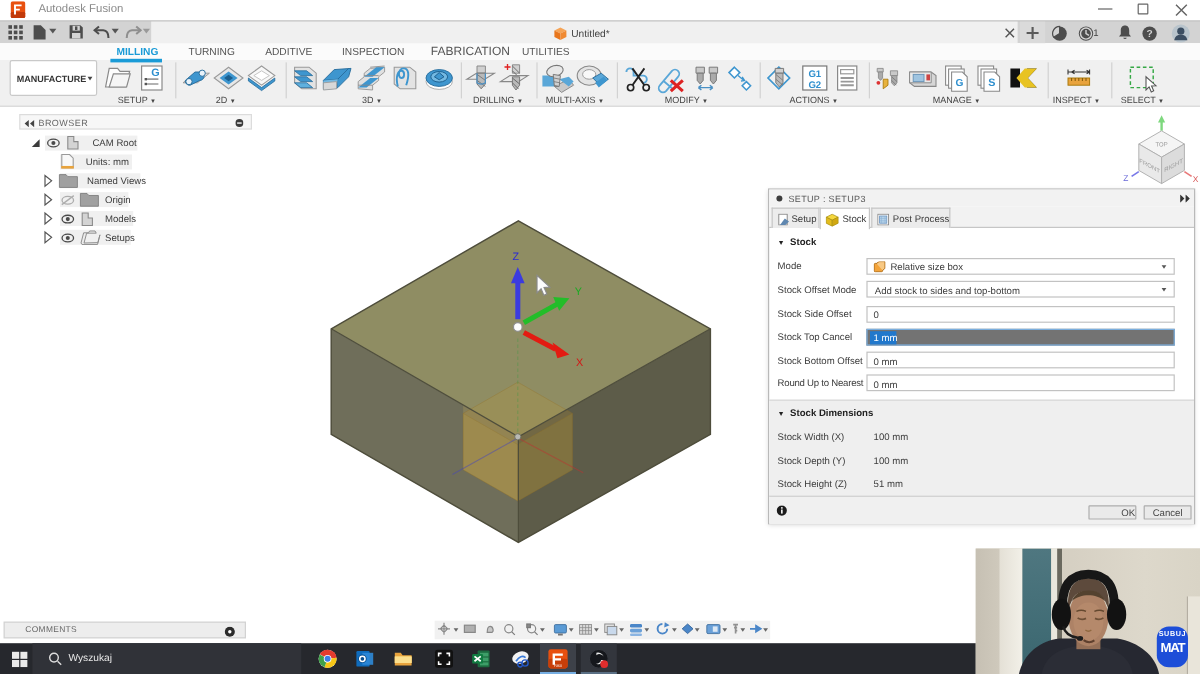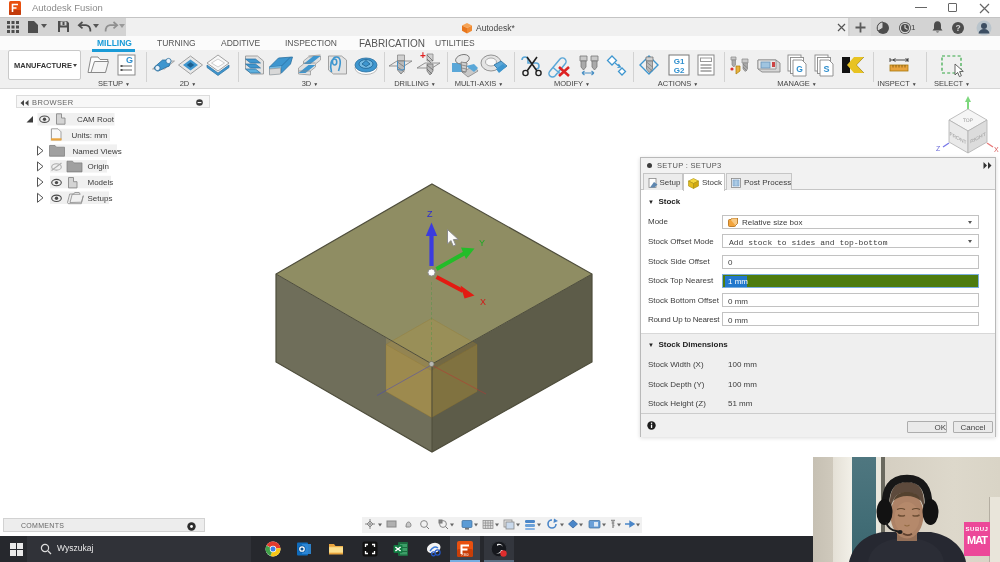--- a/index.html
+++ b/index.html
@@ -61,21 +61,21 @@
       <path d="M13 4.2 L6 4.2 Q1.6 4.6 1.6 10.6" stroke="#8f8f8f" stroke-width="1.7" fill="none"></path>
     </svg>
     <div class="abs" style="left:119px;top:6px;border-left:3px solid transparent;border-right:3px solid transparent;border-top:4px solid #999;"></div>
 
     <div class="abs" style="left:126px;top:0;width:722px;height:19px;background:#f0f0f0;"></div>
     <svg class="abs" style="left:461px;top:3.5px;" width="12" height="12" viewBox="0 0 12 12">
       <path d="M6 1 L11 3.5 L6 6 L1 3.5 Z" fill="#f6a456"></path>
       <path d="M1 3.5 L6 6 L6 11.4 L1 8.8 Z" fill="#e8761c"></path>
       <path d="M11 3.5 L6 6 L6 11.4 L11 8.8 Z" fill="#f08a32"></path>
     </svg>
-    <div class="abs" style="left:476px;top:5px;font-size:8.5px;color:#444;">Autodesk*</div>
+    <div class="abs" style="left:476px;top:5px;font-size:8.5px;color:#444;">Untitled*</div>
     <svg class="abs" style="left:837px;top:5px;" width="9" height="9" viewBox="0 0 9 9">
       <path d="M1 1 L8 8 M8 1 L1 8" stroke="#555" stroke-width="1.2"></path>
     </svg>
 
     <div class="abs" style="left:850px;top:0;width:21px;height:19px;background:#dadada;"></div>
     <svg class="abs" style="left:854px;top:3px;" width="13" height="13" viewBox="0 0 13 13">
       <path d="M6.5 1.5 L6.5 11.5 M1.5 6.5 L11.5 6.5" stroke="#5a5a5a" stroke-width="1.8"></path>
     </svg>
 
     <svg class="abs" style="left:876px;top:2.5px;" width="14" height="14" viewBox="0 0 14 14">
@@ -483,29 +483,29 @@
       <div class="abs" style="left:81px;top:56.5px;width:257px;height:14px;background:#fff;border:1px solid #c2c2c2;">
         <svg class="abs" style="left:5px;top:2.5px;" width="10" height="9" viewBox="0 0 10 9">
           <rect x="0.5" y="1.5" width="7" height="7" rx="1" fill="#f3a43b" stroke="#b06a10" stroke-width="0.8"></rect>
           <path d="M2.5 1.5 L4.5 0 L9.5 0 L9.5 5.5 L7.5 7.5" fill="#f8c984" stroke="#b06a10" stroke-width="0.8"></path>
         </svg>
         <div class="abs" style="left:19px;top:2.5px;">Relative size box</div>
         <div class="abs" style="right:6px;top:5px;border-left:2.6px solid transparent;border-right:2.6px solid transparent;border-top:3.6px solid #555;"></div>
       </div>
       <div class="abs" style="left:7px;top:79px;">Stock Offset Mode</div>
       <div class="abs" style="left:81px;top:76px;width:257px;height:14px;background:#fff;border:1px solid #c2c2c2;">
-        <div class="abs" style="left:6px;top:2.5px;font-family:Liberation Mono, monospace;">Add stock to sides and top-bottom</div>
+        <div class="abs" style="left:6px;top:2.5px;">Add stock to sides and top-bottom</div>
         <div class="abs" style="right:6px;top:5px;border-left:2.6px solid transparent;border-right:2.6px solid transparent;border-top:3.6px solid #555;"></div>
       </div>
       <div class="abs" style="left:7px;top:99px;">Stock Side Offset</div>
       <div class="abs" style="left:81px;top:96.5px;width:257px;height:14px;background:#fff;border:1px solid #c2c2c2;">
         <div class="abs" style="left:5px;top:2.5px;">0</div>
       </div>
-      <div class="abs" style="left:7px;top:118px;">Stock Top Nearest</div>
-      <div class="abs" style="left:81px;top:115.5px;width:257px;height:14px;background:#4d7c0f;border:1px solid #7aaede;">
+      <div class="abs" style="left:7px;top:118px;">Stock Top Cancel</div>
+      <div class="abs" style="left:81px;top:115.5px;width:257px;height:14px;background:#737373;border:1px solid #7aaede;">
         <div class="abs" style="left:2px;top:1.5px;width:22px;height:11px;background:#2178cc;"></div>
         <div class="abs" style="left:5px;top:2.5px;color:#fff;">1 mm</div>
       </div>
       <div class="abs" style="left:7px;top:138px;">Stock Bottom Offset</div>
       <div class="abs" style="left:81px;top:135px;width:257px;height:14px;background:#fff;border:1px solid #c2c2c2;">
         <div class="abs" style="left:5px;top:2.5px;">0 mm</div>
       </div>
       <div class="abs" style="left:7px;top:157px;letter-spacing:-0.2px;">Round Up to Nearest</div>
       <div class="abs" style="left:81px;top:154px;width:257px;height:14px;background:#fff;border:1px solid #c2c2c2;">
         <div class="abs" style="left:5px;top:2.5px;">0 mm</div>
@@ -690,19 +690,19 @@
       <path d="M85,58 q3.5,2 7,0.3 M99.5,58.3 q3.5,1.7 7,-0.3" stroke="#6d4f36" stroke-width="1.5" fill="none"></path>
       <path d="M90,76.5 q4.5,3.2 9,0.2" stroke="#5f402e" stroke-width="1.7" fill="none"></path>
       <path d="M91.5,68 q2.5,2 5,0" stroke="#8f683f" stroke-width="1.1" fill="none"></path>
 
       <path d="M73,56 C70,30 80,21.5 94,21.5 C108,21.5 118,30 115,56" fill="none" stroke="#171717" stroke-width="7.5"></path>
       <ellipse cx="71.5" cy="55" rx="8" ry="13" fill="#121212"></ellipse>
       <ellipse cx="117.5" cy="55" rx="8" ry="13" fill="#121212"></ellipse>
       <path d="M73,65 q2,8 12,9.5" stroke="#1d1d1d" stroke-width="2" fill="none"></path>
       <ellipse cx="87" cy="75" rx="2.6" ry="1.9" fill="#1d1d1d"></ellipse>
     </svg>
-    <div class="abs" style="left:151px;top:65px;width:26px;height:34px;background:#ec4899;border-radius:0;">
+    <div class="abs" style="left:151px;top:65px;width:26px;height:34px;background:#1d4ed8;border-radius:10px;">
       <div class="abs" style="left:0;top:4px;width:26px;text-align:center;font-size:6px;font-weight:bold;color:#fff;letter-spacing:0.5px;">SUBUJ</div>
       <div class="abs" style="left:0;top:12px;width:26px;text-align:center;font-size:11px;font-weight:bold;color:#fff;letter-spacing:-1px;">MAT</div>
     </div>
   </div>
 
 </div>
 
 </body></html>

